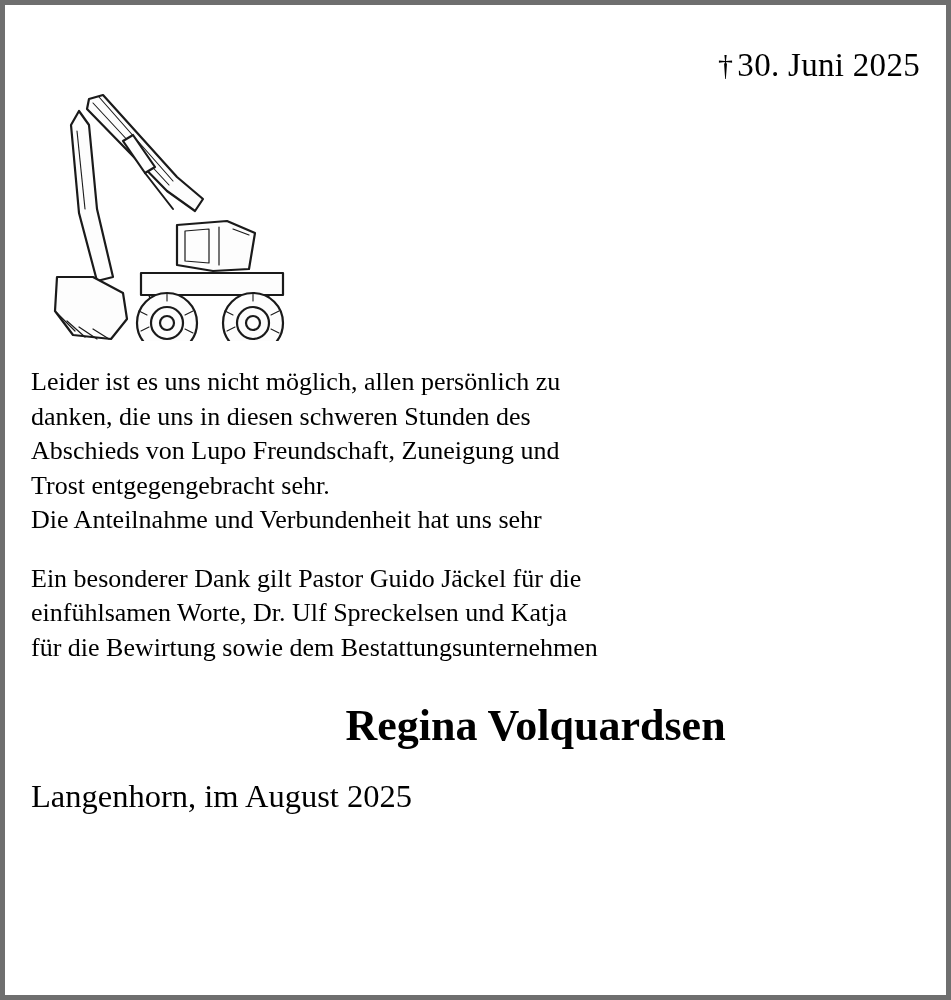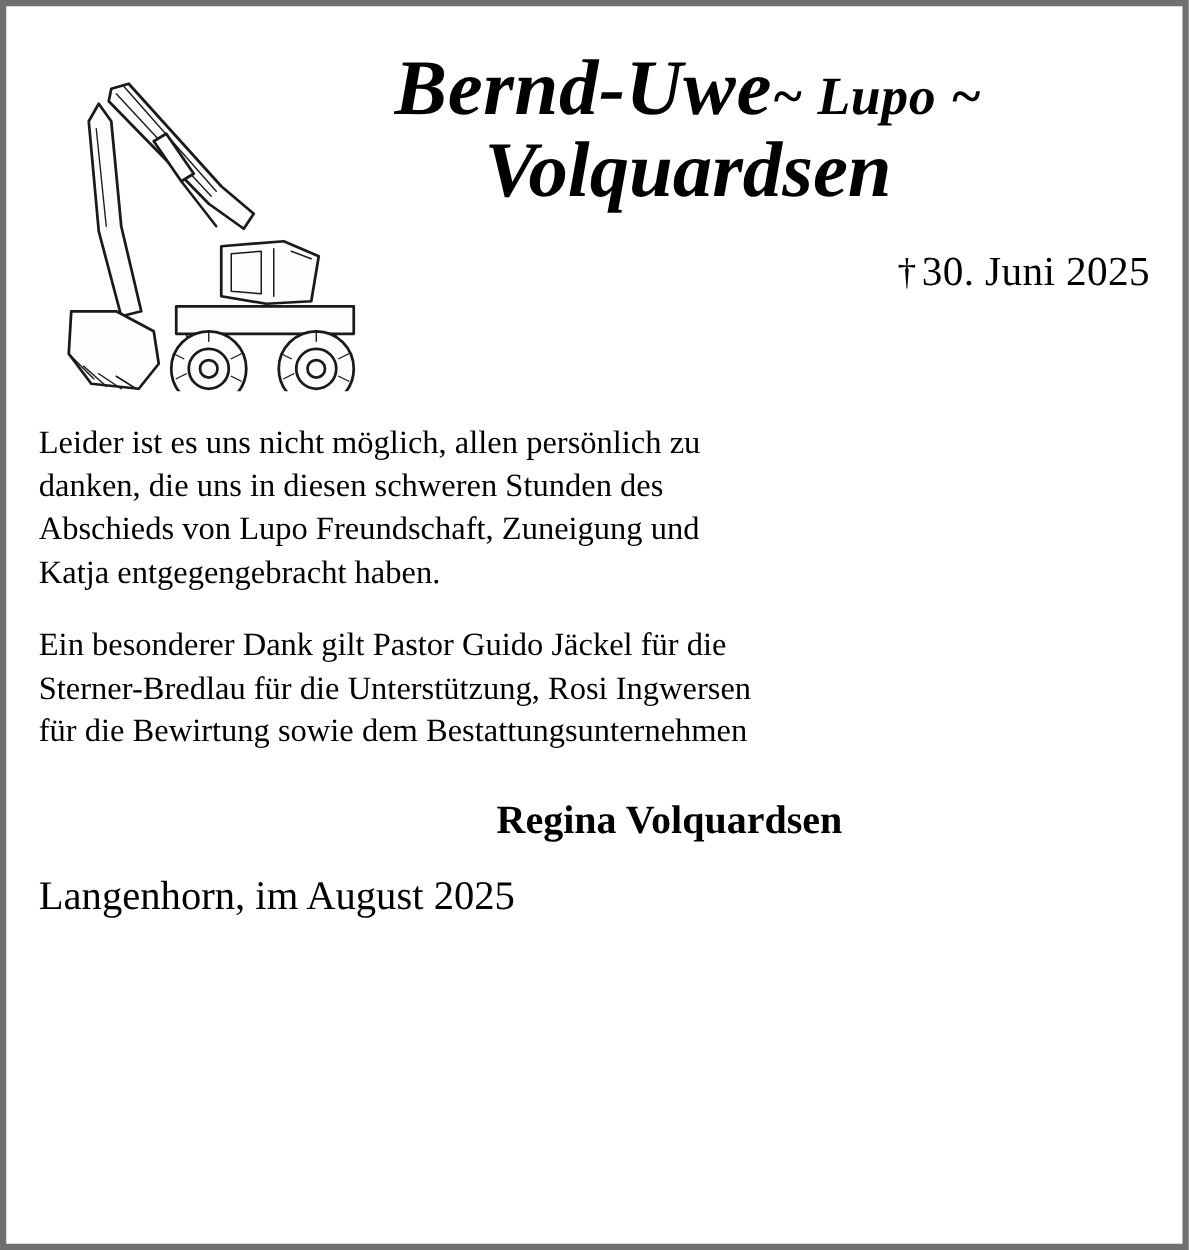--- a/index.html
+++ b/index.html
@@ -87,21 +87,21 @@
   }
   .gap {
     height: 24px;
   }
   .no-justify {
     text-align: left;
   }
   .signature {
     text-align: center;
     font-weight: bold;
-    font-size: 32px;
+    font-size: 44px;
     line-height: 1.38;
     margin-top: 30px;
     margin-left: 120px;
   }
   .place-date {
     font-size: 32.5px;
     margin-top: 22px;
     text-align: left;
   }
 </style>
@@ -149,45 +149,40 @@
           <circle cx="226" cy="242" r="7" fill="#fdfdfd"></circle>
 
           <path d="M112 230 L120 234 M114 250 L122 246 M140 212 L140 220 M140 264 L140 272 M166 230 L158 234 M166 252 L158 248" stroke-width="1.1"></path>
           <path d="M198 230 L206 234 M200 250 L208 246 M226 212 L226 220 M226 264 L226 272 M252 230 L244 234 M252 252 L244 248" stroke-width="1.1"></path>
 
           <path d="M24 268 L96 268 M110 276 L268 276 M40 280 L90 280 M150 284 L230 284" stroke-width="1" stroke="#777"></path>
         </g>
       </svg>
     </div>
 
-    <div class="name-block">
-      <div class="line1">
-        <span>Bernd-Uwe</span><span class="nickname">~ Lupo ~</span>
-      </div>
-      <div class="line2">Volquardsen</div>
-    </div>
 
     <div class="date-line">
       <span class="cross">†</span><span>30. Juni 2025</span>
     </div>
   </div>
 
   <div class="body-text">
     <div class="para">
       <div>Leider ist es uns nicht möglich, allen persönlich zu</div>
       <div>danken, die uns in diesen schweren Stunden des</div>
       <div>Abschieds von Lupo Freundschaft, Zuneigung und</div>
-      <div class="no-justify">Katja entgegengebracht haben.</div>
+      <div class="no-justify">Trost entgegengebracht sehr.</div>
     </div>
     <div class="para">
+      <div>Die Anteilnahme und Verbundenheit hat uns sehr</div>
     </div>
     <div class="gap"></div>
     <div class="para">
       <div>Ein besonderer Dank gilt Pastor Guido Jäckel für die</div>
-      <div>Sterner-Bredlau für die Unterstützung, Rosi Ingwersen</div>
+      <div>einfühlsamen Worte, Dr. Ulf Spreckelsen und Katja</div>
       <div>für die Bewirtung sowie dem Bestattungsunternehmen</div>
     </div>
   </div>
 
   <div class="signature">
     <div>Regina Volquardsen</div>
   </div>
 
   <div class="place-date">Langenhorn, im August 2025</div>
 

